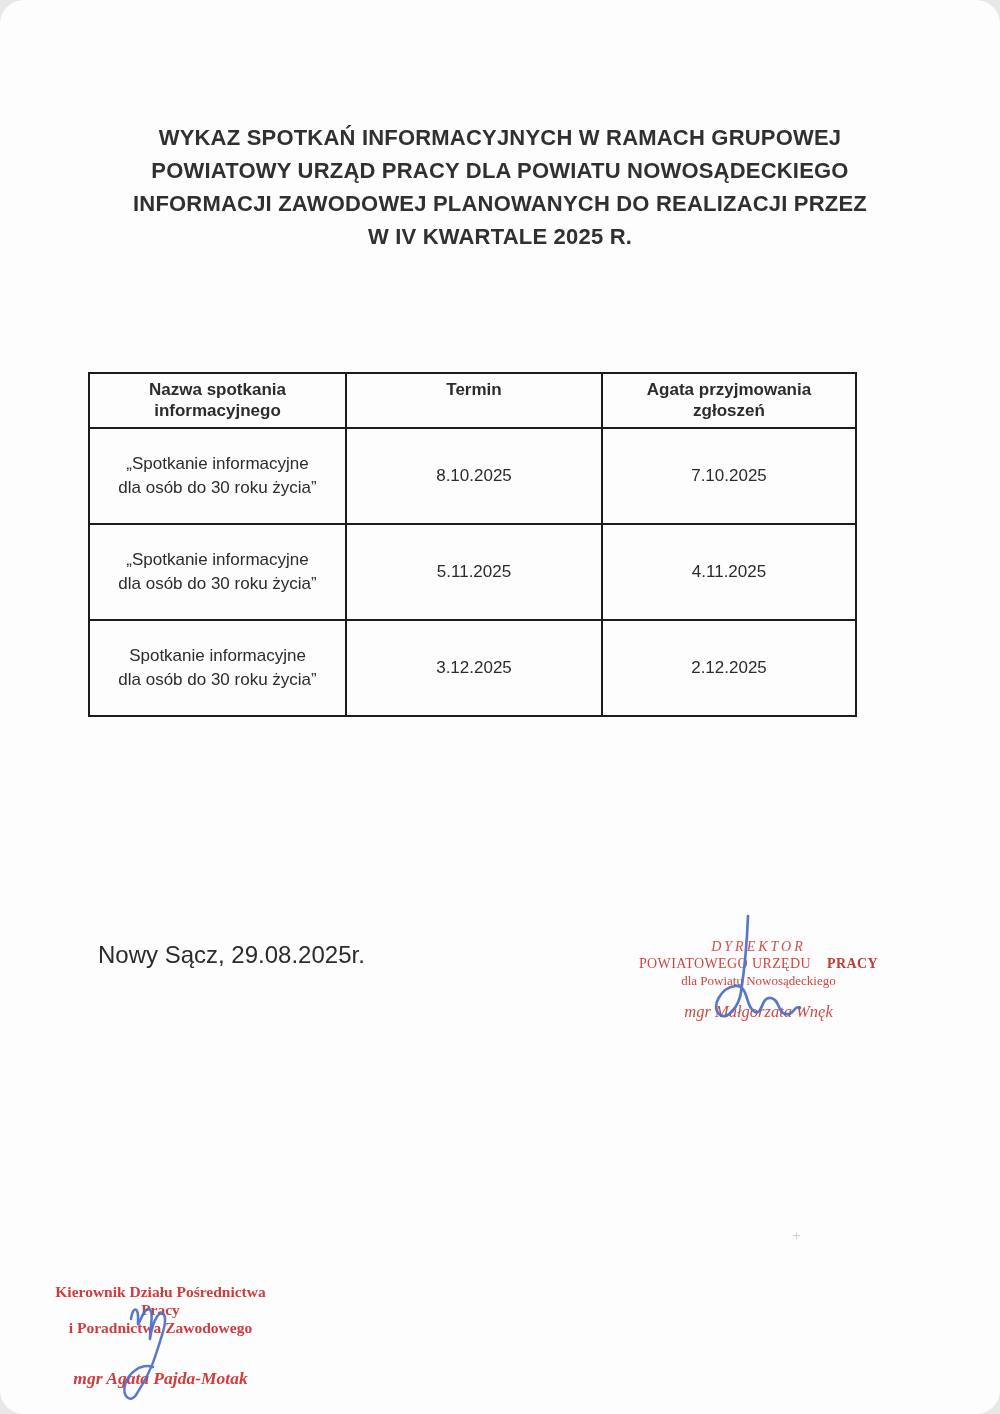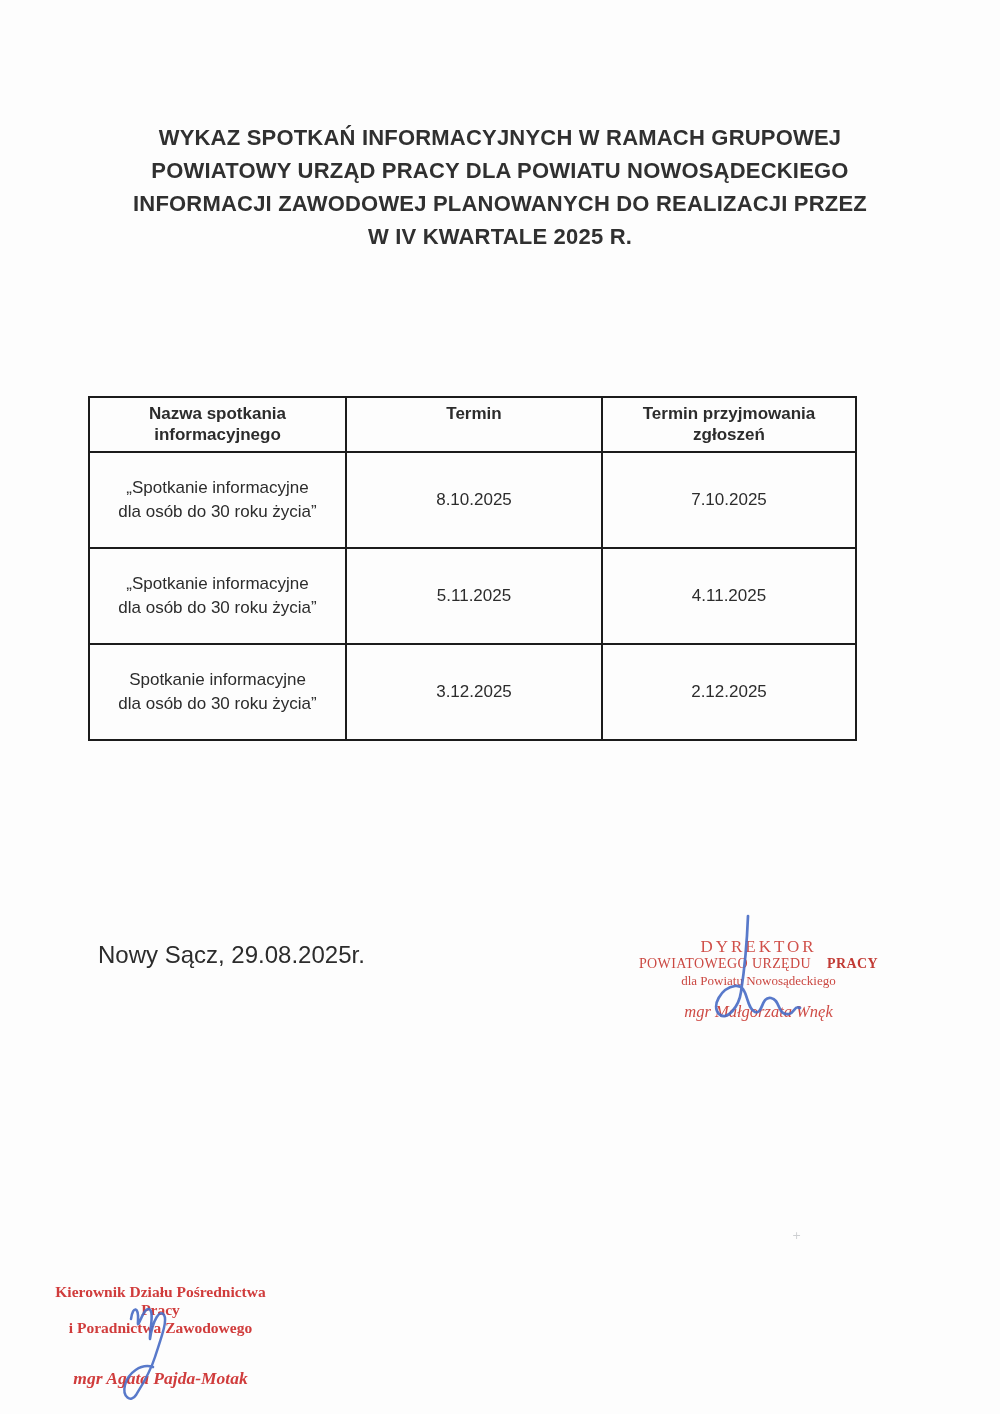--- a/index.html
+++ b/index.html
@@ -4,39 +4,39 @@
 <style>
   html,body{margin:0;padding:0;background:#e8e8e8;}
   .page{
     position:relative;
     width:1000px;height:1414px;
     margin:0 auto;
     background:#fdfdfd;
     font-family:"Liberation Sans", sans-serif;
     color:#2e2e2e;
     overflow:hidden;
+    border-radius:24px;
   }
   
   .title{
     position:absolute;top:121px;left:0;right:0;
     text-align:center;
     font-weight:700;
     font-size:22px;line-height:33px;
     letter-spacing:.2px;
     color:#303030;
   }
   
   .meetings-table{
     position:absolute;left:88px;top:372px;
     border-collapse:collapse;
     table-layout:fixed;
     width:767px;
     font-size:17px;
     color:#2c2c2c;
-    margin-top:24px;
   }
   .meetings-table col.c1{width:257px;}
   .meetings-table col.c2{width:256px;}
   .meetings-table col.c3{width:254px;}
   .meetings-table th,.meetings-table td{
     border:2px solid #1c1c1c;
     text-align:center;
     padding:0 8px;
   }
   .meetings-table th{
@@ -66,21 +66,21 @@
     position:absolute;left:98px;top:941px;
     font-size:24px;color:#2c2c2c;
   }
   
   .director-stamp{
     position:absolute;left:616px;top:937px;width:285px;
     text-align:center;
     font-family:"Liberation Serif", serif;
     color:#d0504a;
   }
-  .ds-l1{font-size:17px;letter-spacing:3px;line-height:19px;}
+  .ds-l1{font-size:14px;letter-spacing:3px;line-height:19px;font-style:italic;}
   .ds-l2{font-size:14px;line-height:16px;letter-spacing:.4px;color:#cb4842;}
   .ds-l2 .bold{font-weight:700;margin-left:16px;color:#c23b35;}
   .ds-l3{font-size:13px;line-height:17px;color:#cb4842;}
   .ds-signer{
     margin-top:13px;
     font-style:italic;
     font-size:16.5px;
     color:#ce4b45;
   }
   
@@ -128,21 +128,21 @@
     <thead>
       <tr>
         <th>
           <div>Nazwa spotkania</div>
           <div>informacyjnego</div>
         </th>
         <th>
           <div>Termin</div>
         </th>
         <th>
-          <div>Termin przyjmowania</div>
+          <div>Agata przyjmowania</div>
           <div>zgłoszeń</div>
         </th>
       </tr>
     </thead>
     <tbody>
       <tr>
         <td>
           <div>„Spotkanie informacyjne</div>
           <div>dla osób do 30 roku życia”</div>
         </td>

